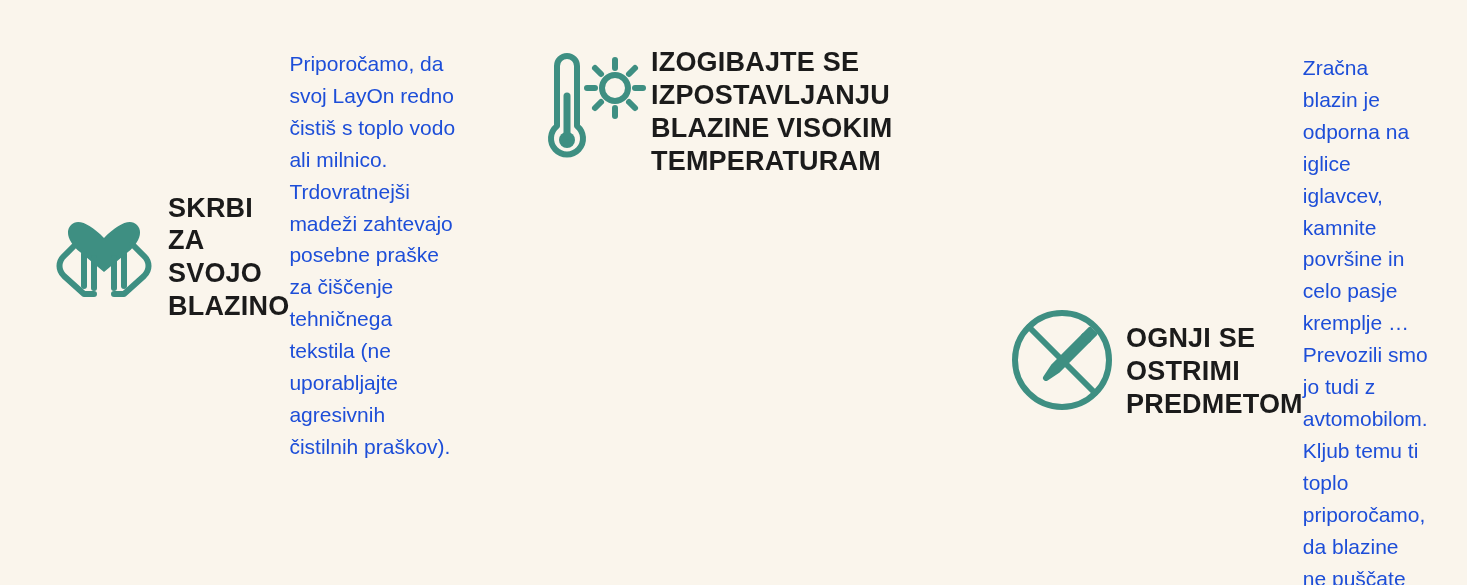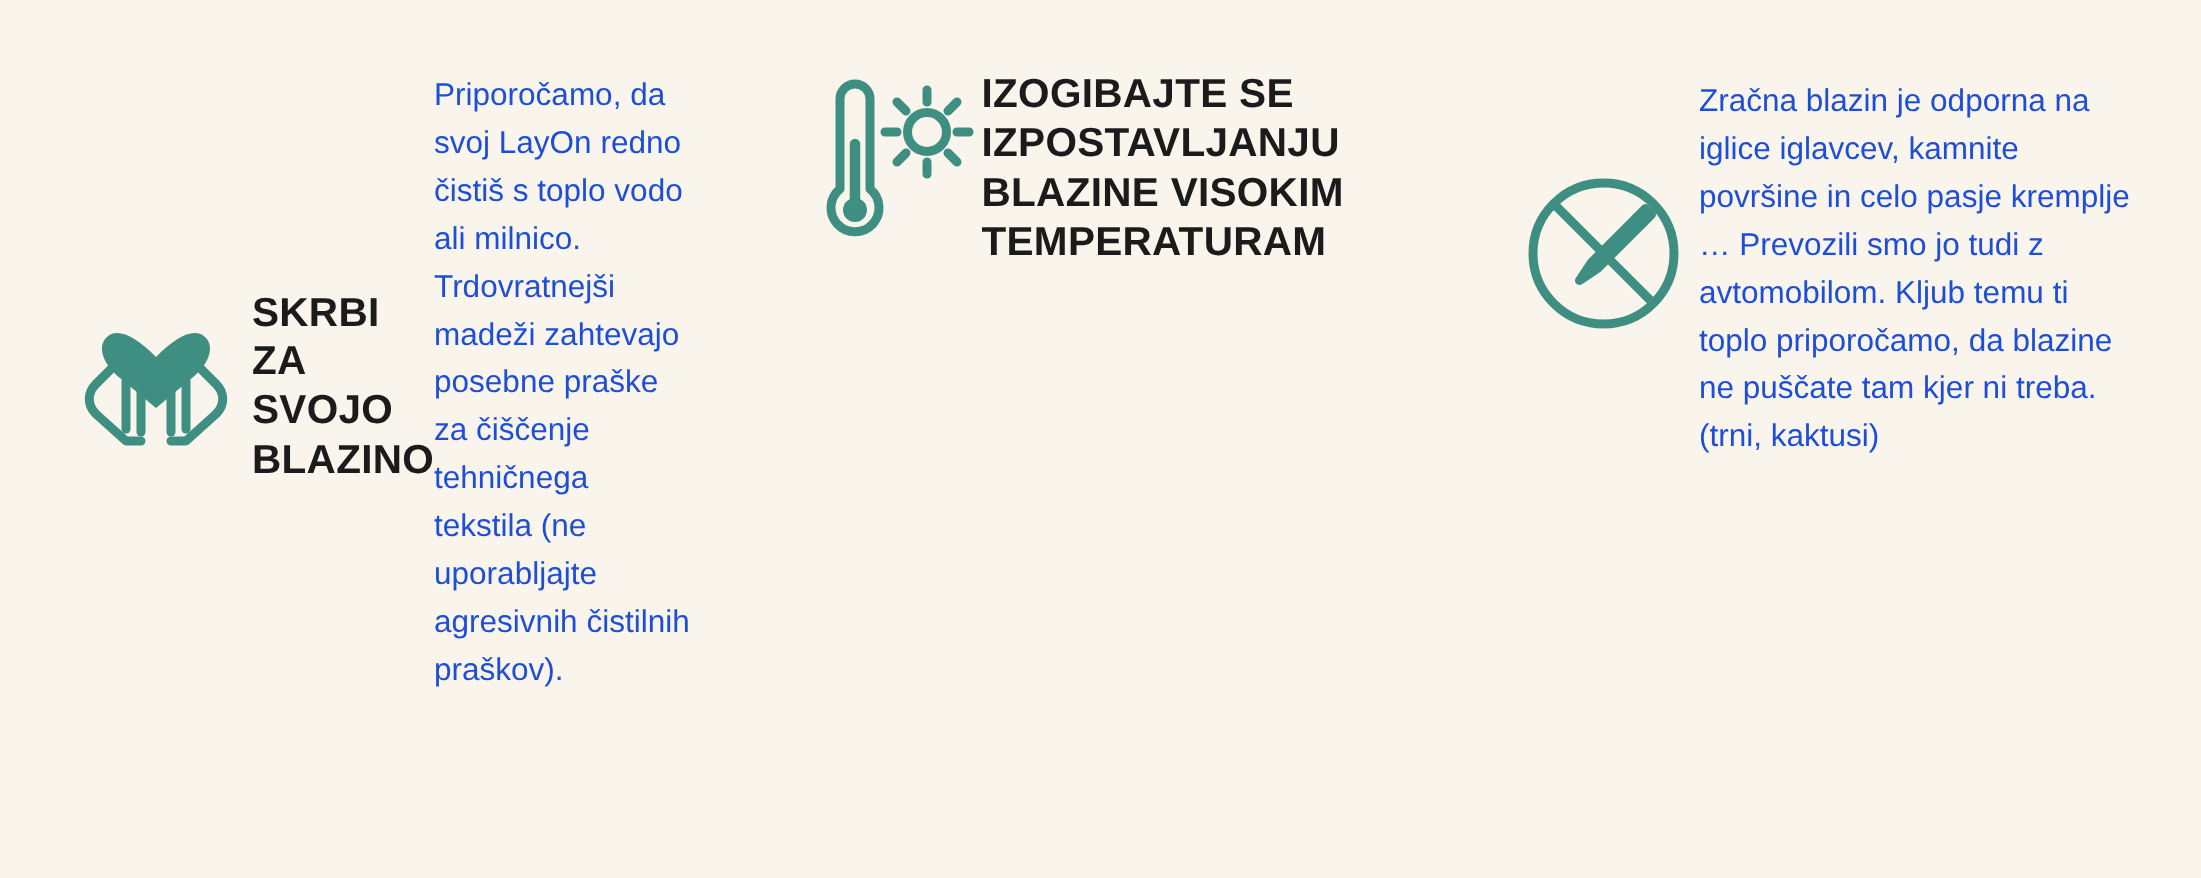--- a/index.html
+++ b/index.html
@@ -107,16 +107,17 @@
     <div class="icon-wrap">
       <svg width="128" height="128" viewBox="0 0 128 128" aria-hidden="true">
         <g fill="none" stroke="#3e8f82" stroke-width="6" stroke-linecap="round" stroke-linejoin="round">
           <circle cx="64" cy="64" r="47"></circle>
           <path d="M31 31 L97 97"></path>
           <path d="M86 40 L56 70 L48 82 L60 74 L90 44 Z"></path>
           <path d="M86 40 L92 34 L96 38 L90 44"></path>
         </g>
       </svg>
     </div>
+    <h3 class="feature-title">OGNJI SE OSTRIMI PREDMETOM</h3>
     <p class="feature-body">Zračna blazin je odporna na iglice iglavcev, kamnite površine in celo pasje kremplje … Prevozili smo jo tudi z avtomobilom. Kljub temu ti toplo priporočamo, da blazine ne puščate tam kjer ni treba. (trni, kaktusi)</p>
   </div>
 
 </div>
 
 </body></html>

